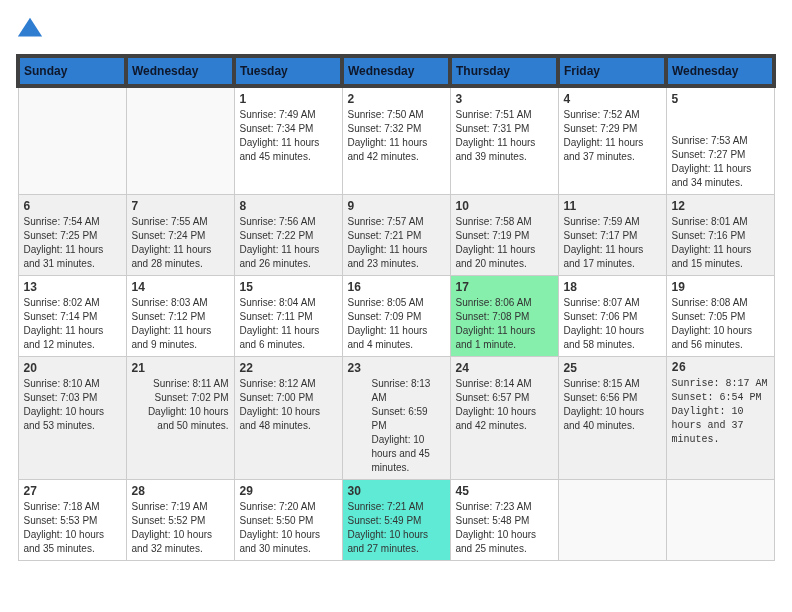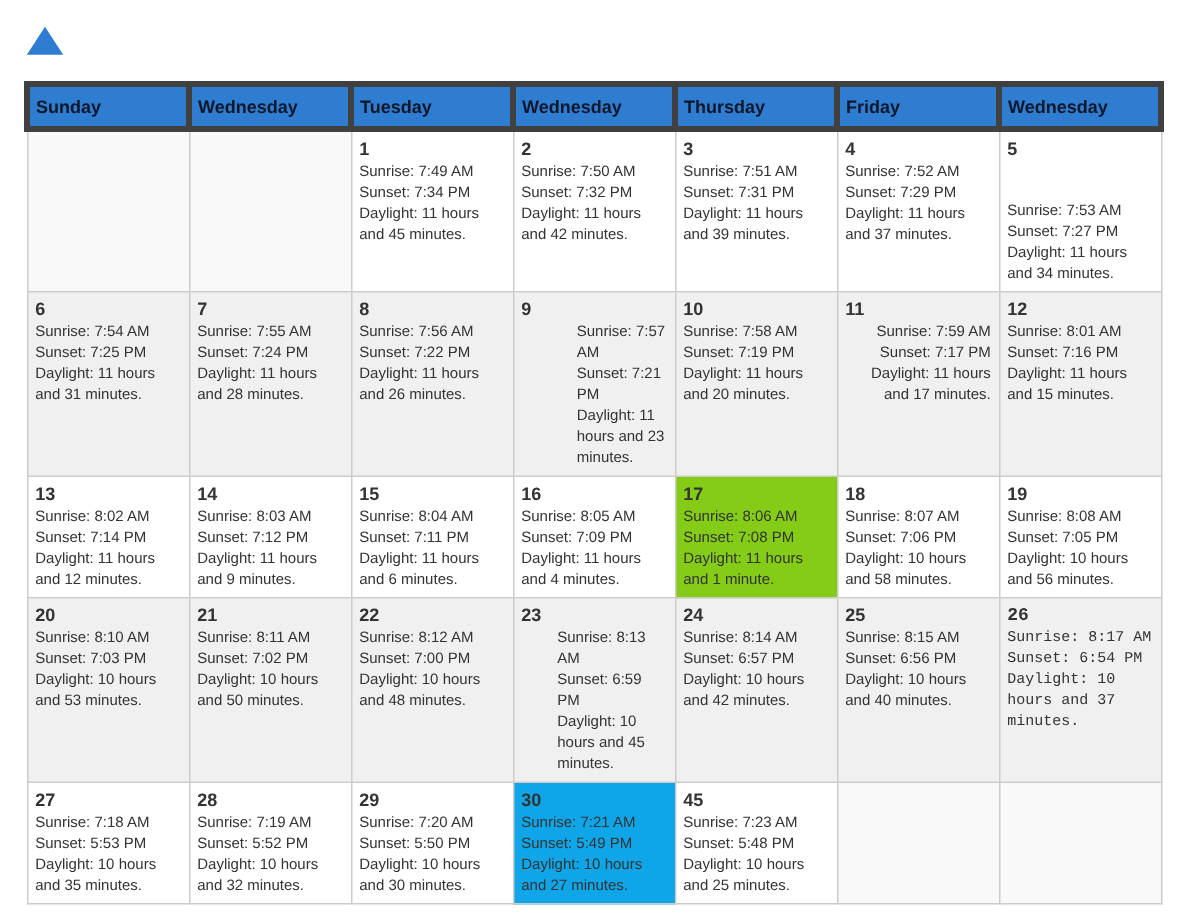--- a/index.html
+++ b/index.html
@@ -169,33 +169,33 @@
 Daylight: 11 hours and 28 minutes.</div>
         </td>
         <td style="background-color: rgb(240, 240, 240);">
           <span class="day-num">8</span>
           <div class="day-info" style="white-space: pre-line;">Sunrise: 7:56 AM
 Sunset: 7:22 PM
 Daylight: 11 hours and 26 minutes.</div>
         </td>
         <td style="background-color: rgb(240, 240, 240);">
           <span class="day-num">9</span>
-          <div class="day-info" style="white-space: pre-line; margin-left: 37px;">Sunrise: 7:57 AM
+          <div class="day-info" style="white-space: pre-line;">Sunrise: 7:57 AM
 Sunset: 7:21 PM
 Daylight: 11 hours and 23 minutes.</div>
         </td>
         <td style="background-color: rgb(240, 240, 240);">
           <span class="day-num">10</span>
           <div class="day-info" style="white-space: pre-line;">Sunrise: 7:58 AM
 Sunset: 7:19 PM
 Daylight: 11 hours and 20 minutes.</div>
         </td>
         <td style="background-color: rgb(240, 240, 240);">
           <span class="day-num">11</span>
-          <div class="day-info" style="white-space: pre-line; text-align: right;">Sunrise: 7:59 AM
+          <div class="day-info" style="white-space: pre-line;">Sunrise: 7:59 AM
 Sunset: 7:17 PM
 Daylight: 11 hours and 17 minutes.</div>
         </td>
         <td style="background-color: rgb(240, 240, 240);">
           <span class="day-num">12</span>
           <div class="day-info" style="white-space: pre-line;">Sunrise: 8:01 AM
 Sunset: 7:16 PM
 Daylight: 11 hours and 15 minutes.</div>
         </td>
       </tr>
@@ -217,21 +217,21 @@
           <div class="day-info" style="white-space: pre-line;">Sunrise: 8:04 AM
 Sunset: 7:11 PM
 Daylight: 11 hours and 6 minutes.</div>
         </td>
         <td style="background-color: rgb(255, 255, 255);">
           <span class="day-num">16</span>
           <div class="day-info" style="white-space: pre-line;">Sunrise: 8:05 AM
 Sunset: 7:09 PM
 Daylight: 11 hours and 4 minutes.</div>
         </td>
-        <td style="background-color: #84cc16;">
+        <td style="background-color: #86efac;">
           <span class="day-num">17</span>
           <div class="day-info" style="white-space: pre-line;">Sunrise: 8:06 AM
 Sunset: 7:08 PM
 Daylight: 11 hours and 1 minute.</div>
         </td>
         <td style="background-color: rgb(255, 255, 255);">
           <span class="day-num">18</span>
           <div class="day-info" style="white-space: pre-line;">Sunrise: 8:07 AM
 Sunset: 7:06 PM
 Daylight: 10 hours and 58 minutes.</div>
@@ -245,21 +245,21 @@
       </tr>
       <tr>
         <td style="background-color: rgb(240, 240, 240);">
           <span class="day-num">20</span>
           <div class="day-info" style="white-space: pre-line;">Sunrise: 8:10 AM
 Sunset: 7:03 PM
 Daylight: 10 hours and 53 minutes.</div>
         </td>
         <td style="background-color: rgb(240, 240, 240);">
           <span class="day-num">21</span>
-          <div class="day-info" style="white-space: pre-line;">Sunrise: 8:11 AM
+          <div class="day-info" style="white-space: pre-line; text-align: right;">Sunrise: 8:11 AM
 Sunset: 7:02 PM
 Daylight: 10 hours and 50 minutes.</div>
         </td>
         <td style="background-color: rgb(240, 240, 240);">
           <span class="day-num">22</span>
           <div class="day-info" style="white-space: pre-line;">Sunrise: 8:12 AM
 Sunset: 7:00 PM
 Daylight: 10 hours and 48 minutes.</div>
         </td>
         <td style="background-color: rgb(240, 240, 240);">
@@ -299,21 +299,21 @@
           <div class="day-info" style="white-space: pre-line;">Sunrise: 7:19 AM
 Sunset: 5:52 PM
 Daylight: 10 hours and 32 minutes.</div>
         </td>
         <td style="background-color: rgb(255, 255, 255);">
           <span class="day-num">29</span>
           <div class="day-info" style="white-space: pre-line;">Sunrise: 7:20 AM
 Sunset: 5:50 PM
 Daylight: 10 hours and 30 minutes.</div>
         </td>
-        <td style="background-color: #0ea5e9;">
+        <td style="background-color: #5eead4;">
           <span class="day-num">30</span>
           <div class="day-info" style="white-space: pre-line;">Sunrise: 7:21 AM
 Sunset: 5:49 PM
 Daylight: 10 hours and 27 minutes.</div>
         </td>
         <td style="background-color: rgb(255, 255, 255);">
           <span class="day-num">45</span>
           <div class="day-info" style="white-space: pre-line;">Sunrise: 7:23 AM
 Sunset: 5:48 PM
 Daylight: 10 hours and 25 minutes.</div>

